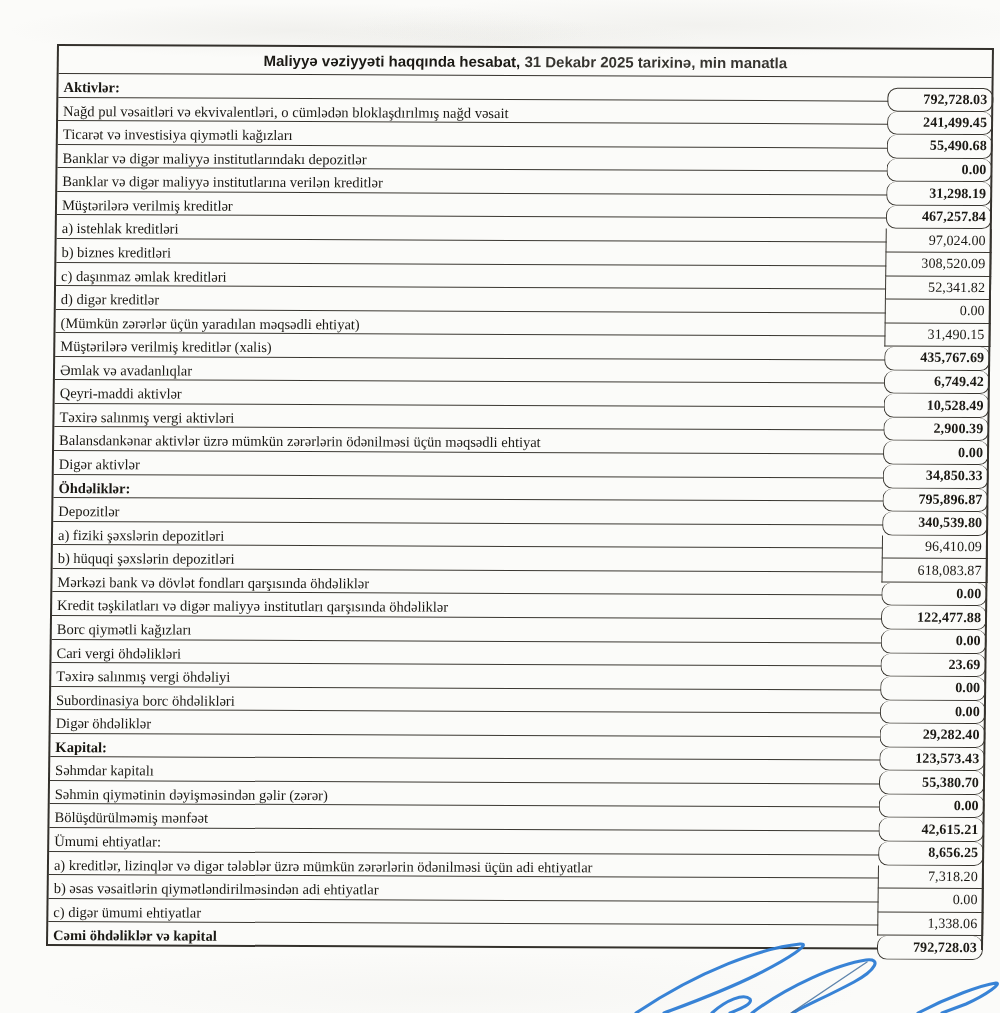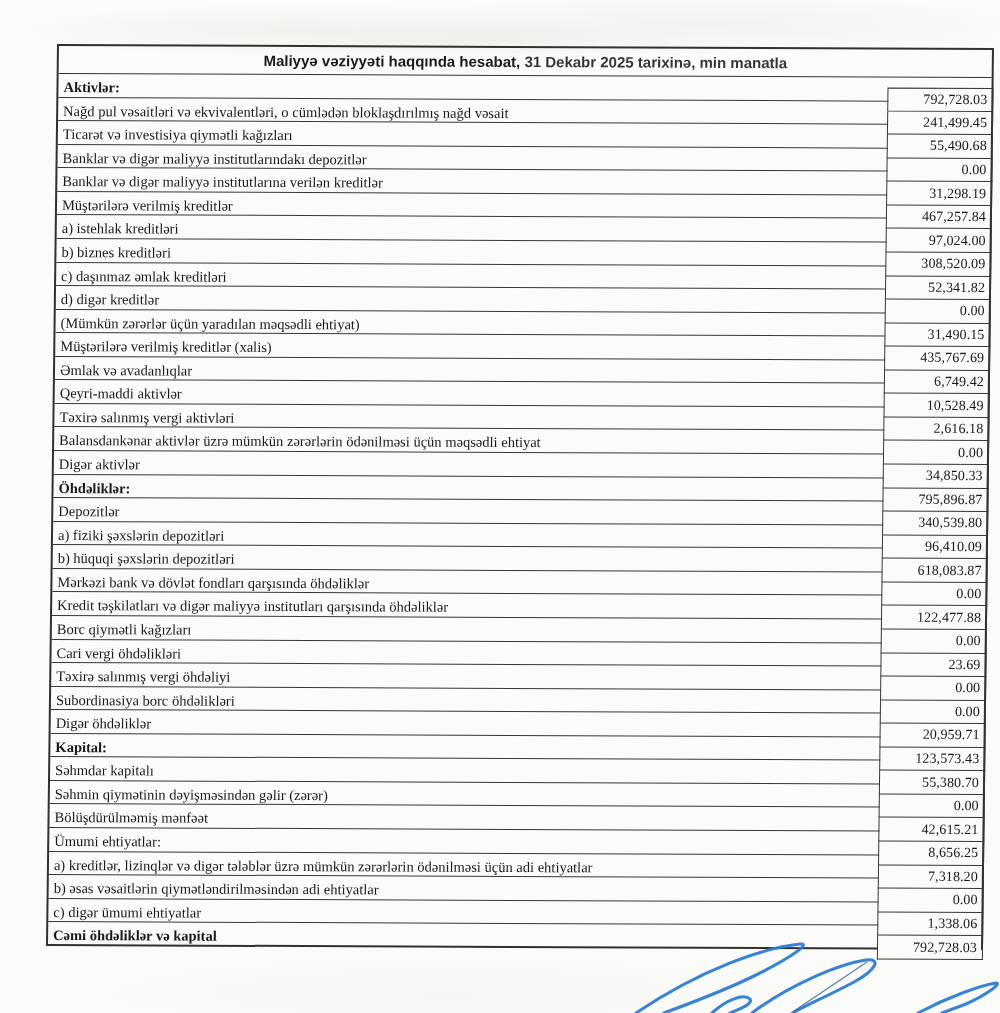--- a/index.html
+++ b/index.html
@@ -56,21 +56,21 @@
     position:absolute;left:-1px;right:-2px;top:10px;height:23.57px;
     box-sizing:border-box;
     border:1.6px solid #3a3731;
     border-top:none;
     display:flex;align-items:center;justify-content:flex-end;
     padding-right:5px;
     font-size:14px;
     letter-spacing:0.1px;
   }
   .row.first .vbox{border-top:1.6px solid #3a3731;}
-  .vbox.vb{font-weight:400;}
+  .vbox.vb{font-weight:700;border-radius:10px;}
   .signature{
     position:absolute;left:600px;top:925px;width:400px;height:88px;
     z-index:5;
   }
   .sig-main{stroke:#2d7cd4;stroke-width:3.1;fill:none;stroke-linecap:round;opacity:0.95;}
   .sig-thin{stroke:#43709f;stroke-width:1.4;fill:none;stroke-linecap:round;opacity:0.85;}
 </style>
 </head>
 <body>
 
@@ -159,21 +159,21 @@
       </div>
       <div class="row">
         <div class="cell-label">Qeyri-maddi aktivlər</div>
         <div class="cell-value">
           <div class="vbox vb">10,528.49</div>
         </div>
       </div>
       <div class="row">
         <div class="cell-label">Təxirə salınmış vergi aktivləri</div>
         <div class="cell-value">
-          <div class="vbox vb">2,616.18</div>
+          <div class="vbox vb">2,900.39</div>
         </div>
       </div>
       <div class="row">
         <div class="cell-label">Balansdankənar aktivlər üzrə mümkün zərərlərin ödənilməsi üçün məqsədli ehtiyat</div>
         <div class="cell-value">
           <div class="vbox vb">0.00</div>
         </div>
       </div>
       <div class="row">
         <div class="cell-label">Digər aktivlər</div>
@@ -237,21 +237,21 @@
       </div>
       <div class="row">
         <div class="cell-label">Subordinasiya borc öhdəlikləri</div>
         <div class="cell-value">
           <div class="vbox vb">0.00</div>
         </div>
       </div>
       <div class="row">
         <div class="cell-label">Digər öhdəliklər</div>
         <div class="cell-value">
-          <div class="vbox vb">20,959.71</div>
+          <div class="vbox vb">29,282.40</div>
         </div>
       </div>
       <div class="row">
         <div class="cell-label lb">Kapital:</div>
         <div class="cell-value">
           <div class="vbox vb">123,573.43</div>
         </div>
       </div>
       <div class="row">
         <div class="cell-label">Səhmdar kapitalı</div>

